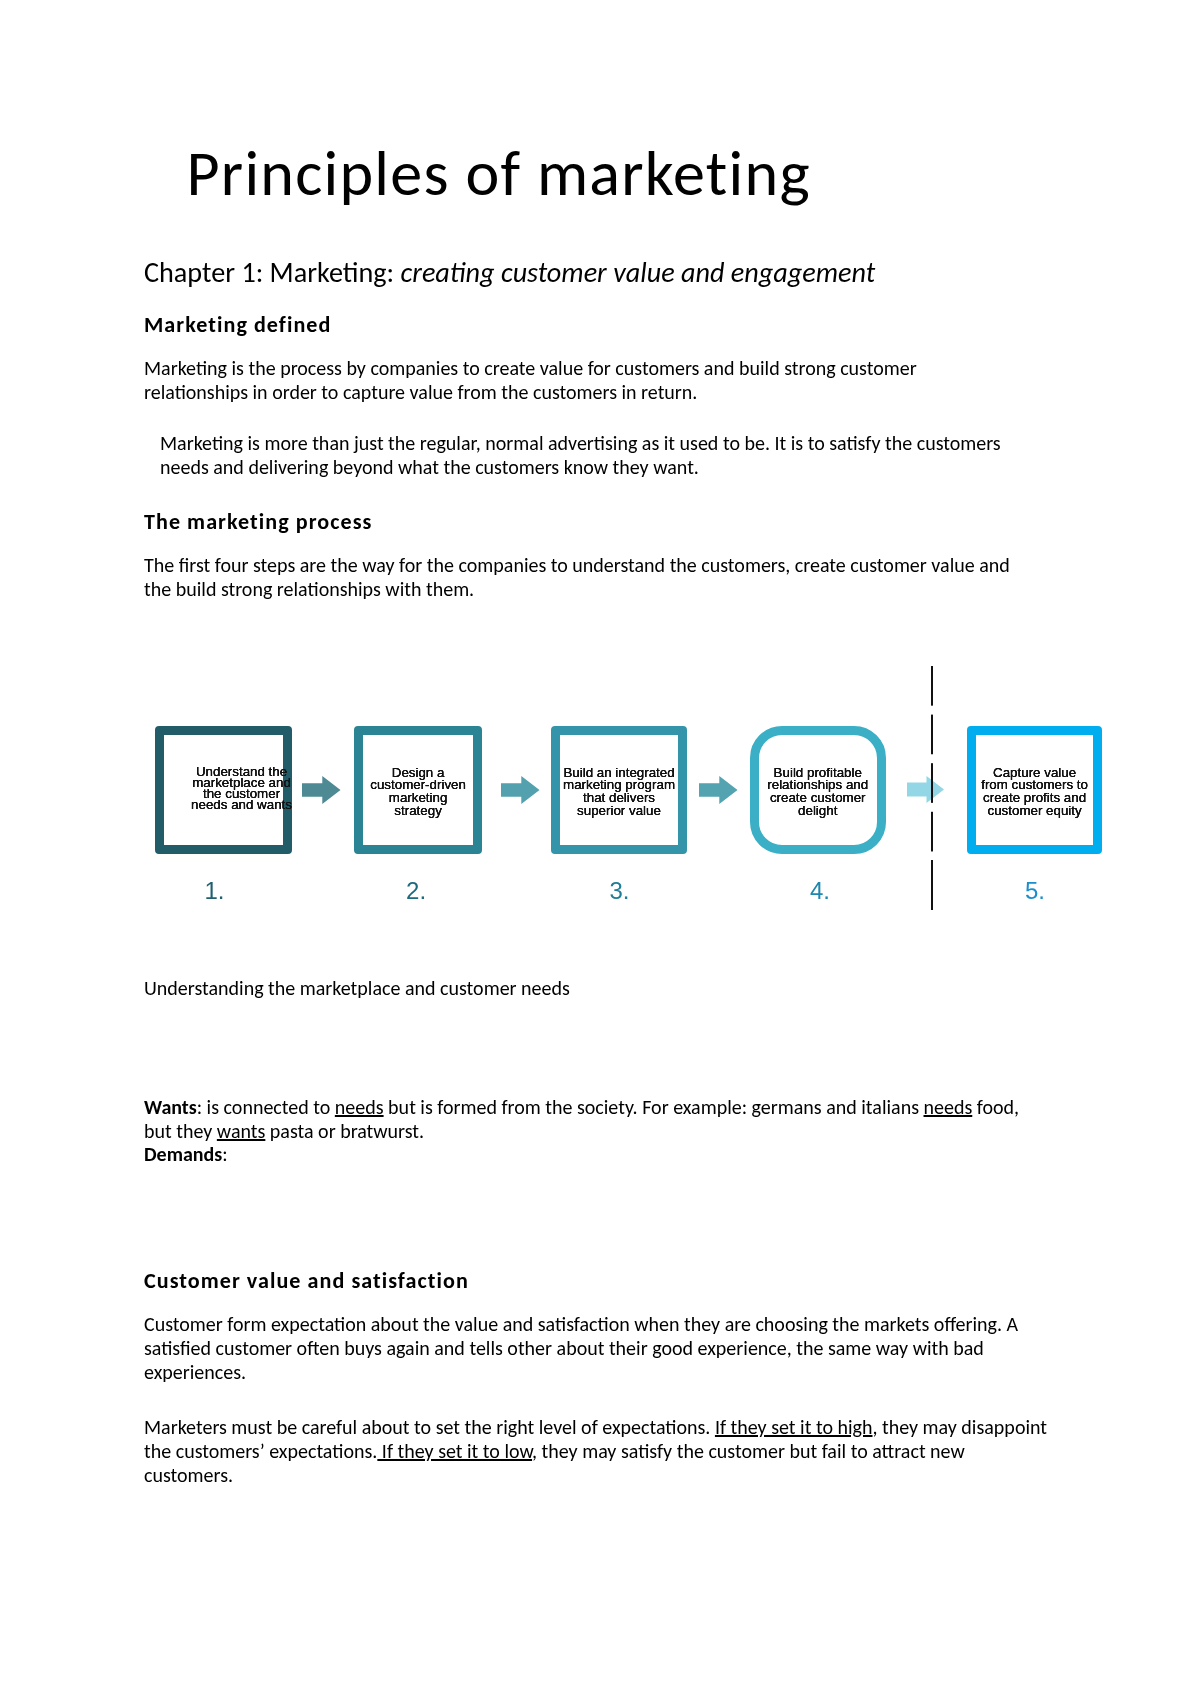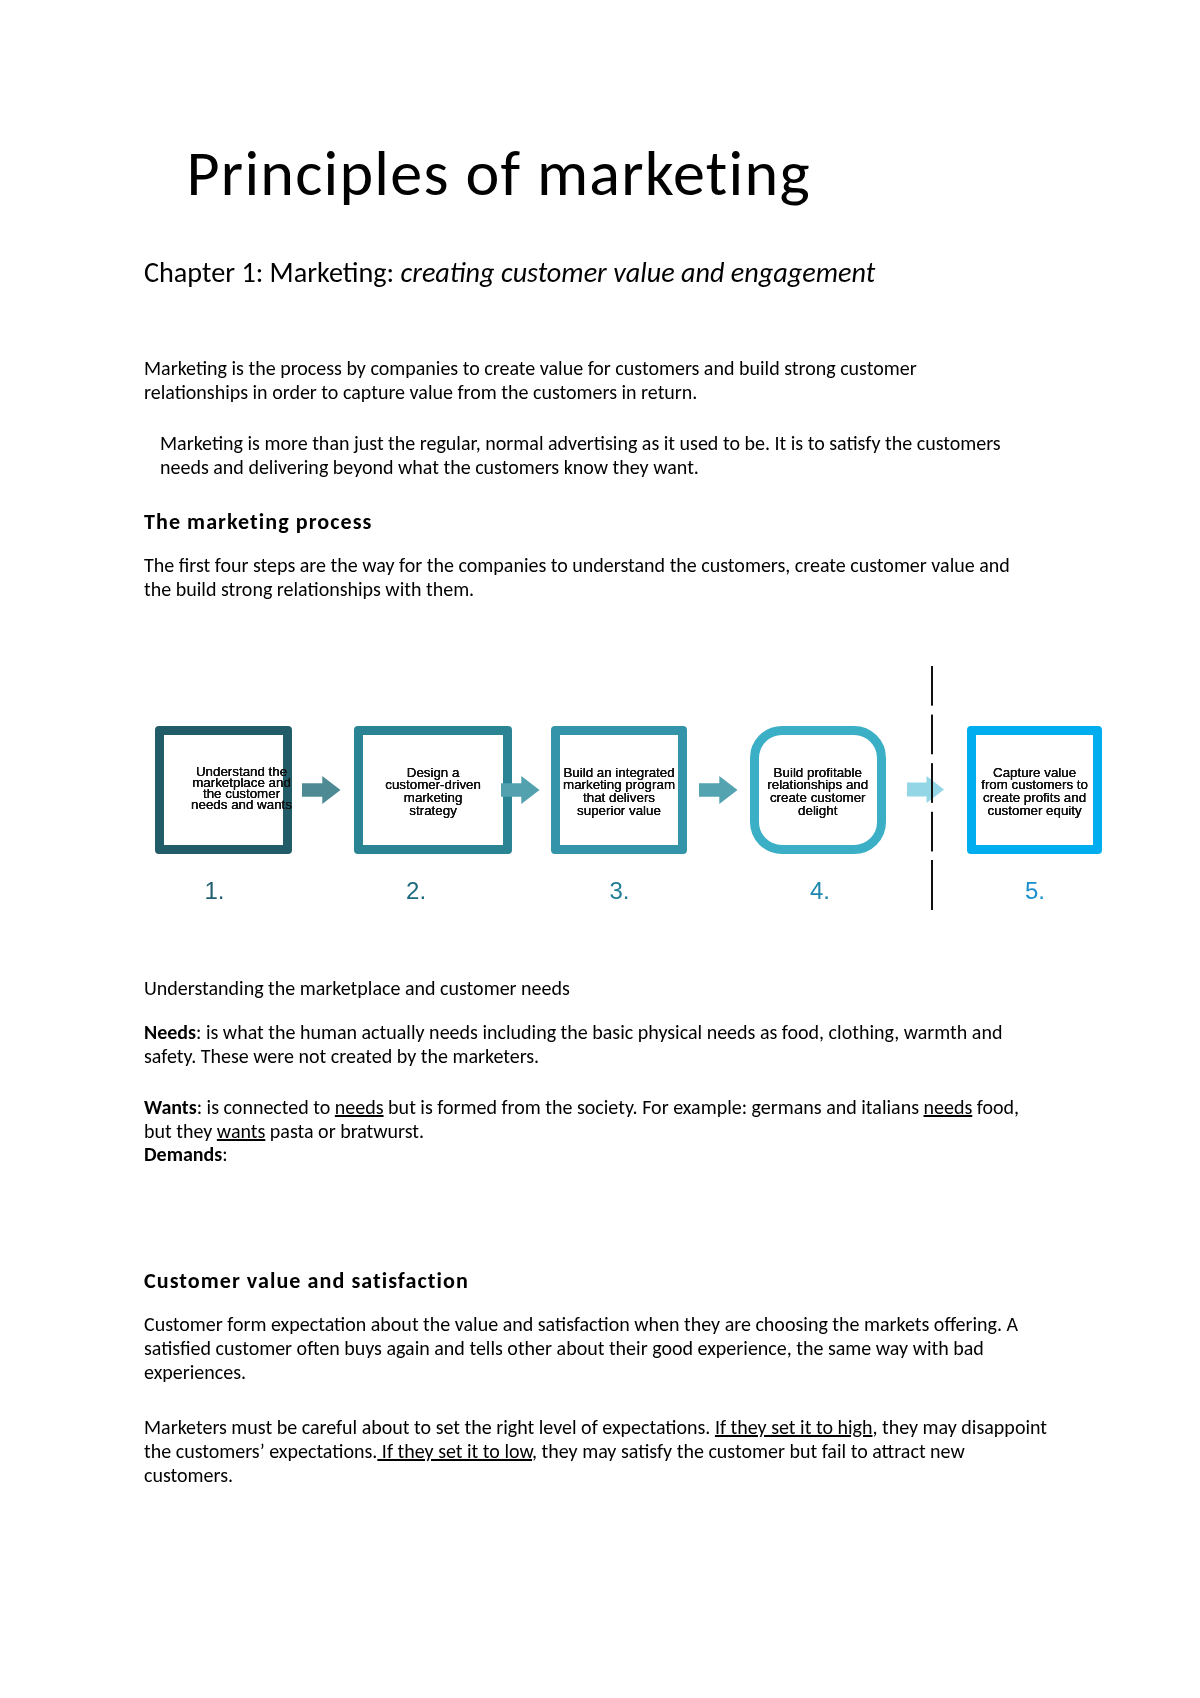--- a/index.html
+++ b/index.html
@@ -15,21 +15,21 @@
   .hd{font-size:22.1px;line-height:29px;font-weight:700;letter-spacing:1.05px;}
   u{text-decoration:underline;text-underline-offset:1px;text-decoration-thickness:1.7px;}
   b{font-weight:700;}
 
   
   .diagram{position:absolute;left:0;top:0;width:1200px;height:1698px;}
   .dbox{position:absolute;width:135.7px;height:127.5px;box-sizing:border-box;
         border-style:solid;border-width:9px;border-radius:4px;background:#fff;
         display:flex;align-items:center;justify-content:center;}
   #dbox0{width:136.7px;}
-  #dbox1{width:158px;}
+  #dbox1{width:128px;}
   
   
   #dbox4{width:135.6px;}
   .dtxt{font-family:"Liberation Sans",sans-serif;font-size:13.35px;line-height:11px;
         color:#121212;text-shadow:0 0 0.45px #121212, 0 0 0.45px #121212;text-align:center;display:block;width:150px;white-space:nowrap;position:relative;top:-2.6px;}
   #dbox1 .dtxt,#dbox2 .dtxt,#dbox3 .dtxt,#dbox4 .dtxt{line-height:12.75px;top:2.1px;}
   .dline{display:block;}
   .darrow{position:absolute;}
   .ddash{position:absolute;width:2px;
          background-image:linear-gradient(to bottom,#111111 0 40px,transparent 40px 48.6px);
@@ -38,20 +38,21 @@
         line-height:24px;font-weight:400;}
 </style>
 </head>
 <body>
 
 <div class="page">
   <h1 class="t doc-title" style="left:143.5px;top:141px">Principles of marketing</h1>
 
   <div class="t chapter" style="left:144.0px;top:258px;width:900px"><span>Chapter 1: Marketing: </span><em>creating customer value and engagement</em></div>
 
+  <div class="t hd" style="left:144.0px;top:310px;width:900px">Marketing defined</div>
 
   <div class="t para" style="left:144.0px;top:356px;width:872px">Marketing is the process by companies to create value for customers and build strong customer relationships in order to capture value from the customers in return.</div>
 
   <div class="t para" style="left:160px;top:430.5px;width:872px">Marketing is more than just the regular, normal advertising as it used to be. It is to satisfy the customers needs and delivering beyond what the customers know they want.</div>
 
   <div class="t hd" style="left:144.0px;top:507px;width:900px">The marketing process</div>
 
   <div class="t para" style="left:144.0px;top:553px;width:890px">The first four steps are the way for the companies to understand the customers, create customer value and the build strong relationships with them.</div>
 
   <div class="diagram">
@@ -114,21 +115,20 @@
 
     <div class="dnum" style="left: 204.5px; top: 878.5px; color: rgb(31, 95, 110);">1.</div>
     <div class="dnum" style="left: 406.1px; top: 878.5px; color: rgb(28, 107, 124);">2.</div>
     <div class="dnum" style="left: 609.5px; top: 878.5px; color: rgb(31, 126, 149);">3.</div>
     <div class="dnum" style="left: 810px; top: 878.5px; color: rgb(29, 135, 174);">4.</div>
     <div class="dnum" style="left: 1024.9px; top: 878.5px; color: rgb(26, 143, 204);">5.</div>
   </div>
 
   <div class="t para" style="left:144.0px;top:975.6px;width:900px">Understanding the marketplace and customer needs</div>
 
-  <div class="t para" style="left:144.0px;top:1020.4px;width:915px"><b>Needs</b><span>: is what the human actually needs including the basic physical needs as food, clothing, warmth and safety. These were not created by the marketers.</span></div>
 
   <div class="t para" style="left:144.0px;top:1095.3px;width:890px"><b>Wants</b><span>: is connected to </span><u>needs</u><span> but is formed from the society. For example: germans and italians </span><u>needs</u><span> food, but they </span><u>wants</u><span> pasta or bratwurst.</span></div>
 
   <div class="t para" style="left:144.0px;top:1142px;width:890px"><b>Demands</b><span>:</span></div>
 
   <div class="t hd" style="left:144.0px;top:1265.8px;width:900px">Customer value and satisfaction</div>
 
   <div class="t para" style="left:144.0px;top:1311.5px;width:905px">Customer form expectation about the value and satisfaction when they are choosing the markets offering. A satisfied customer often buys again and tells other about their good experience, the same way with bad experiences.</div>
 
   <div class="t para" style="left:144.0px;top:1415px;width:908px"><span>Marketers must be careful about to set the right level of expectations. </span><u>If they set it to high</u><span>, they may disappoint the customers’ expectations.</span><u> If they set it to low</u><span>, they may satisfy the customer but fail to attract new customers.</span></div>

